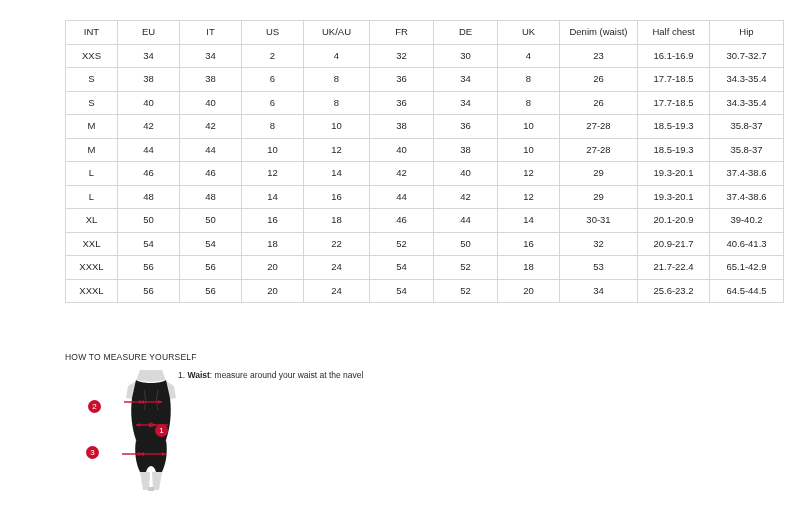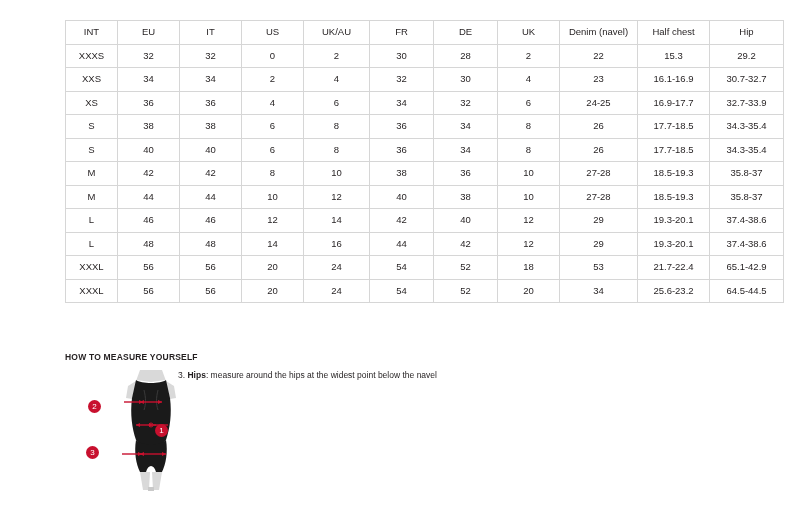--- a/index.html
+++ b/index.html
@@ -59,21 +59,21 @@
   col.c8 { width: 78px; }
   col.c9 { width: 72px; }
   col.c10 { width: 74px; }
 
   
   .measure-title {
     position: absolute;
     left: 65px;
     top: 352px;
     font-size: 8.5px;
-    font-weight: bold;
+    font-weight: normal;
     letter-spacing: 0.2px;
     color: #231f20;
   }
   .figure-box {
     position: absolute;
     left: 96px;
     top: 368px;
     width: 110px;
     height: 125px;
   }
@@ -135,64 +135,38 @@
       <thead>
         <tr>
           <th>INT</th>
           <th>EU</th>
           <th>IT</th>
           <th>US</th>
           <th>UK/AU</th>
           <th>FR</th>
           <th>DE</th>
           <th>UK</th>
-          <th>Denim (navel)</th>
+          <th>Denim (waist)</th>
           <th>Half chest</th>
           <th>Hip</th>
         </tr>
       </thead>
       <tbody>
-        <tr>
-          <td>XXXS</td>
-          <td>32</td>
-          <td>32</td>
-          <td>0</td>
-          <td>2</td>
-          <td>30</td>
-          <td>28</td>
-          <td>2</td>
-          <td>22</td>
-          <td>15.3</td>
-          <td>29.2</td>
-        </tr>
         <tr>
           <td>XXS</td>
           <td>34</td>
           <td>34</td>
           <td>2</td>
           <td>4</td>
           <td>32</td>
           <td>30</td>
           <td>4</td>
           <td>23</td>
           <td>16.1-16.9</td>
           <td>30.7-32.7</td>
-        </tr>
-        <tr>
-          <td>XS</td>
-          <td>36</td>
-          <td>36</td>
-          <td>4</td>
-          <td>6</td>
-          <td>34</td>
-          <td>32</td>
-          <td>6</td>
-          <td>24-25</td>
-          <td>16.9-17.7</td>
-          <td>32.7-33.9</td>
         </tr>
         <tr>
           <td>S</td>
           <td>38</td>
           <td>38</td>
           <td>6</td>
           <td>8</td>
           <td>36</td>
           <td>34</td>
           <td>8</td>
@@ -259,20 +233,46 @@
           <td>14</td>
           <td>16</td>
           <td>44</td>
           <td>42</td>
           <td>12</td>
           <td>29</td>
           <td>19.3-20.1</td>
           <td>37.4-38.6</td>
         </tr>
         <tr>
+          <td>XL</td>
+          <td>50</td>
+          <td>50</td>
+          <td>16</td>
+          <td>18</td>
+          <td>46</td>
+          <td>44</td>
+          <td>14</td>
+          <td>30-31</td>
+          <td>20.1-20.9</td>
+          <td>39-40.2</td>
+        </tr>
+        <tr>
+          <td>XXL</td>
+          <td>54</td>
+          <td>54</td>
+          <td>18</td>
+          <td>22</td>
+          <td>52</td>
+          <td>50</td>
+          <td>16</td>
+          <td>32</td>
+          <td>20.9-21.7</td>
+          <td>40.6-41.3</td>
+        </tr>
+        <tr>
           <td>XXXL</td>
           <td>56</td>
           <td>56</td>
           <td>20</td>
           <td>24</td>
           <td>54</td>
           <td>52</td>
           <td>18</td>
           <td>53</td>
           <td>21.7-22.4</td>
@@ -333,18 +333,18 @@
       <polygon points="70,86 66,84 66,88" fill="#c8102e"></polygon>
     </svg>
   </div>
 
   <div class="dot dot1">1</div>
   <div class="dot dot2">2</div>
   <div class="dot dot3">3</div>
 
   <div class="measure-list">
     <div class="m-item">
-      <span class="m-num">3.</span>
-      <b>Hips</b><span>: measure around the hips at the widest point below the navel</span>
+      <span class="m-num">1.</span>
+      <b>Waist</b><span>: measure around your waist at the navel</span>
     </div>
   </div>
 
 </div>
 
 </body></html>

